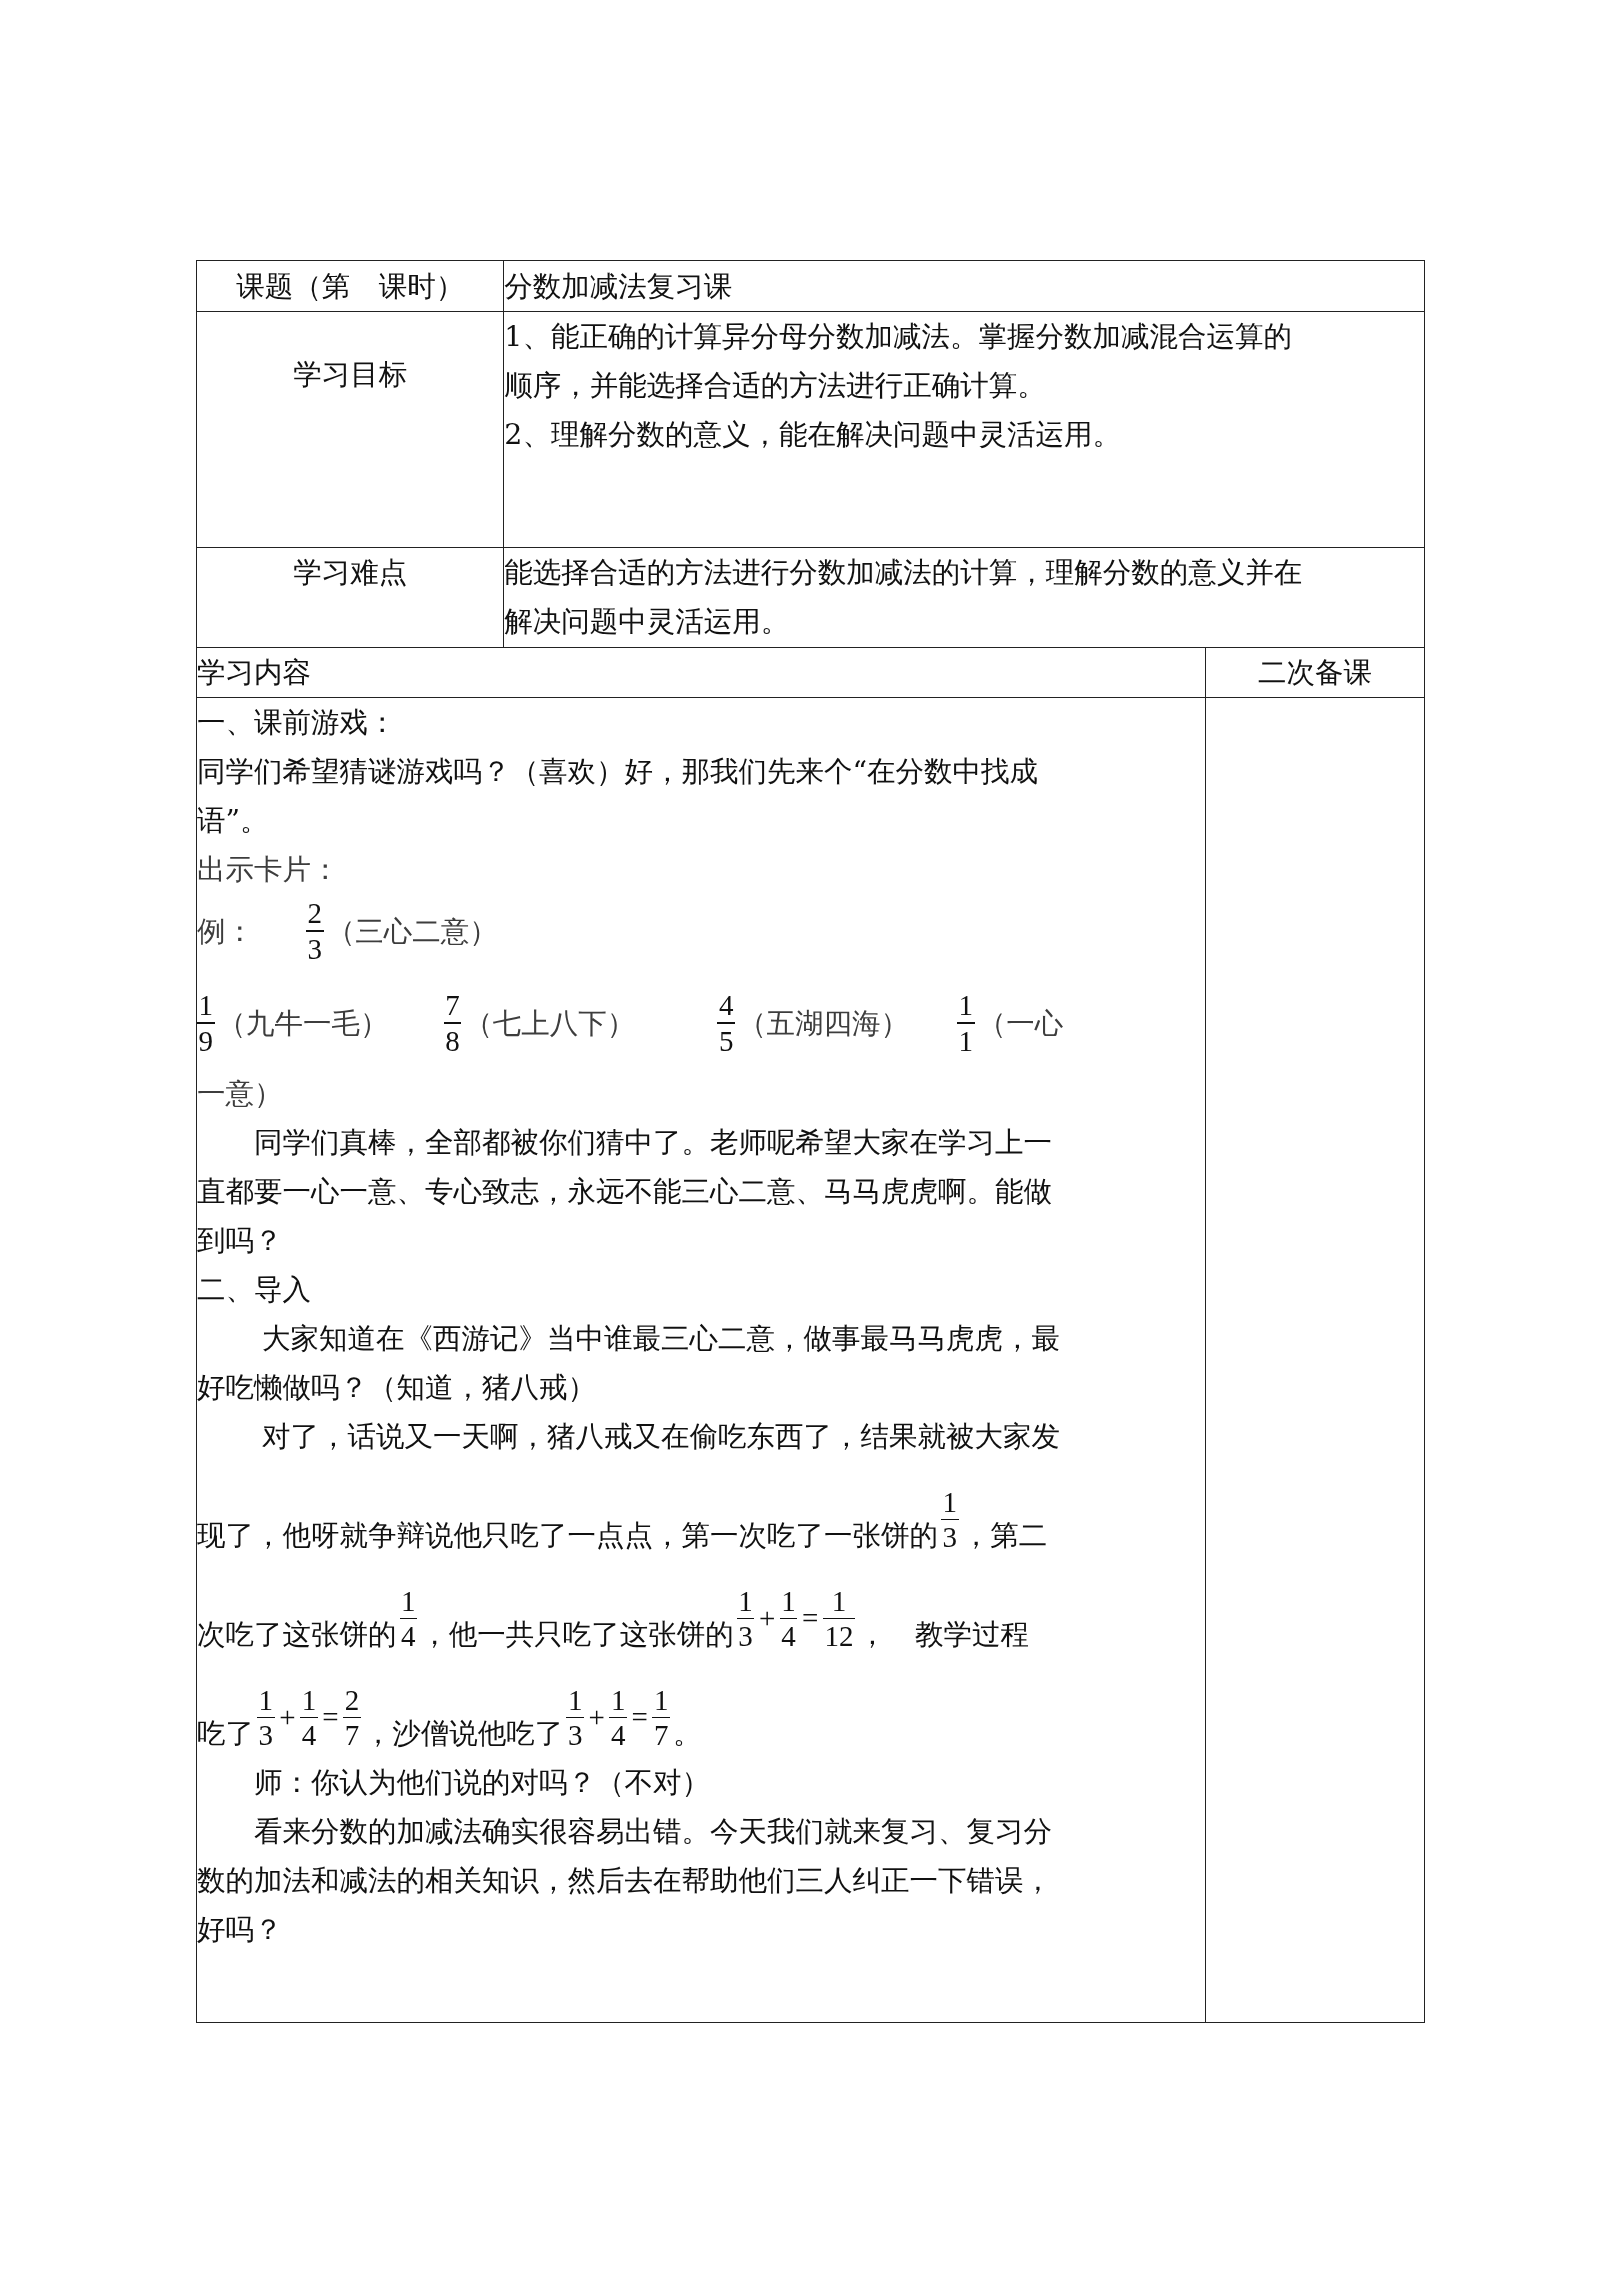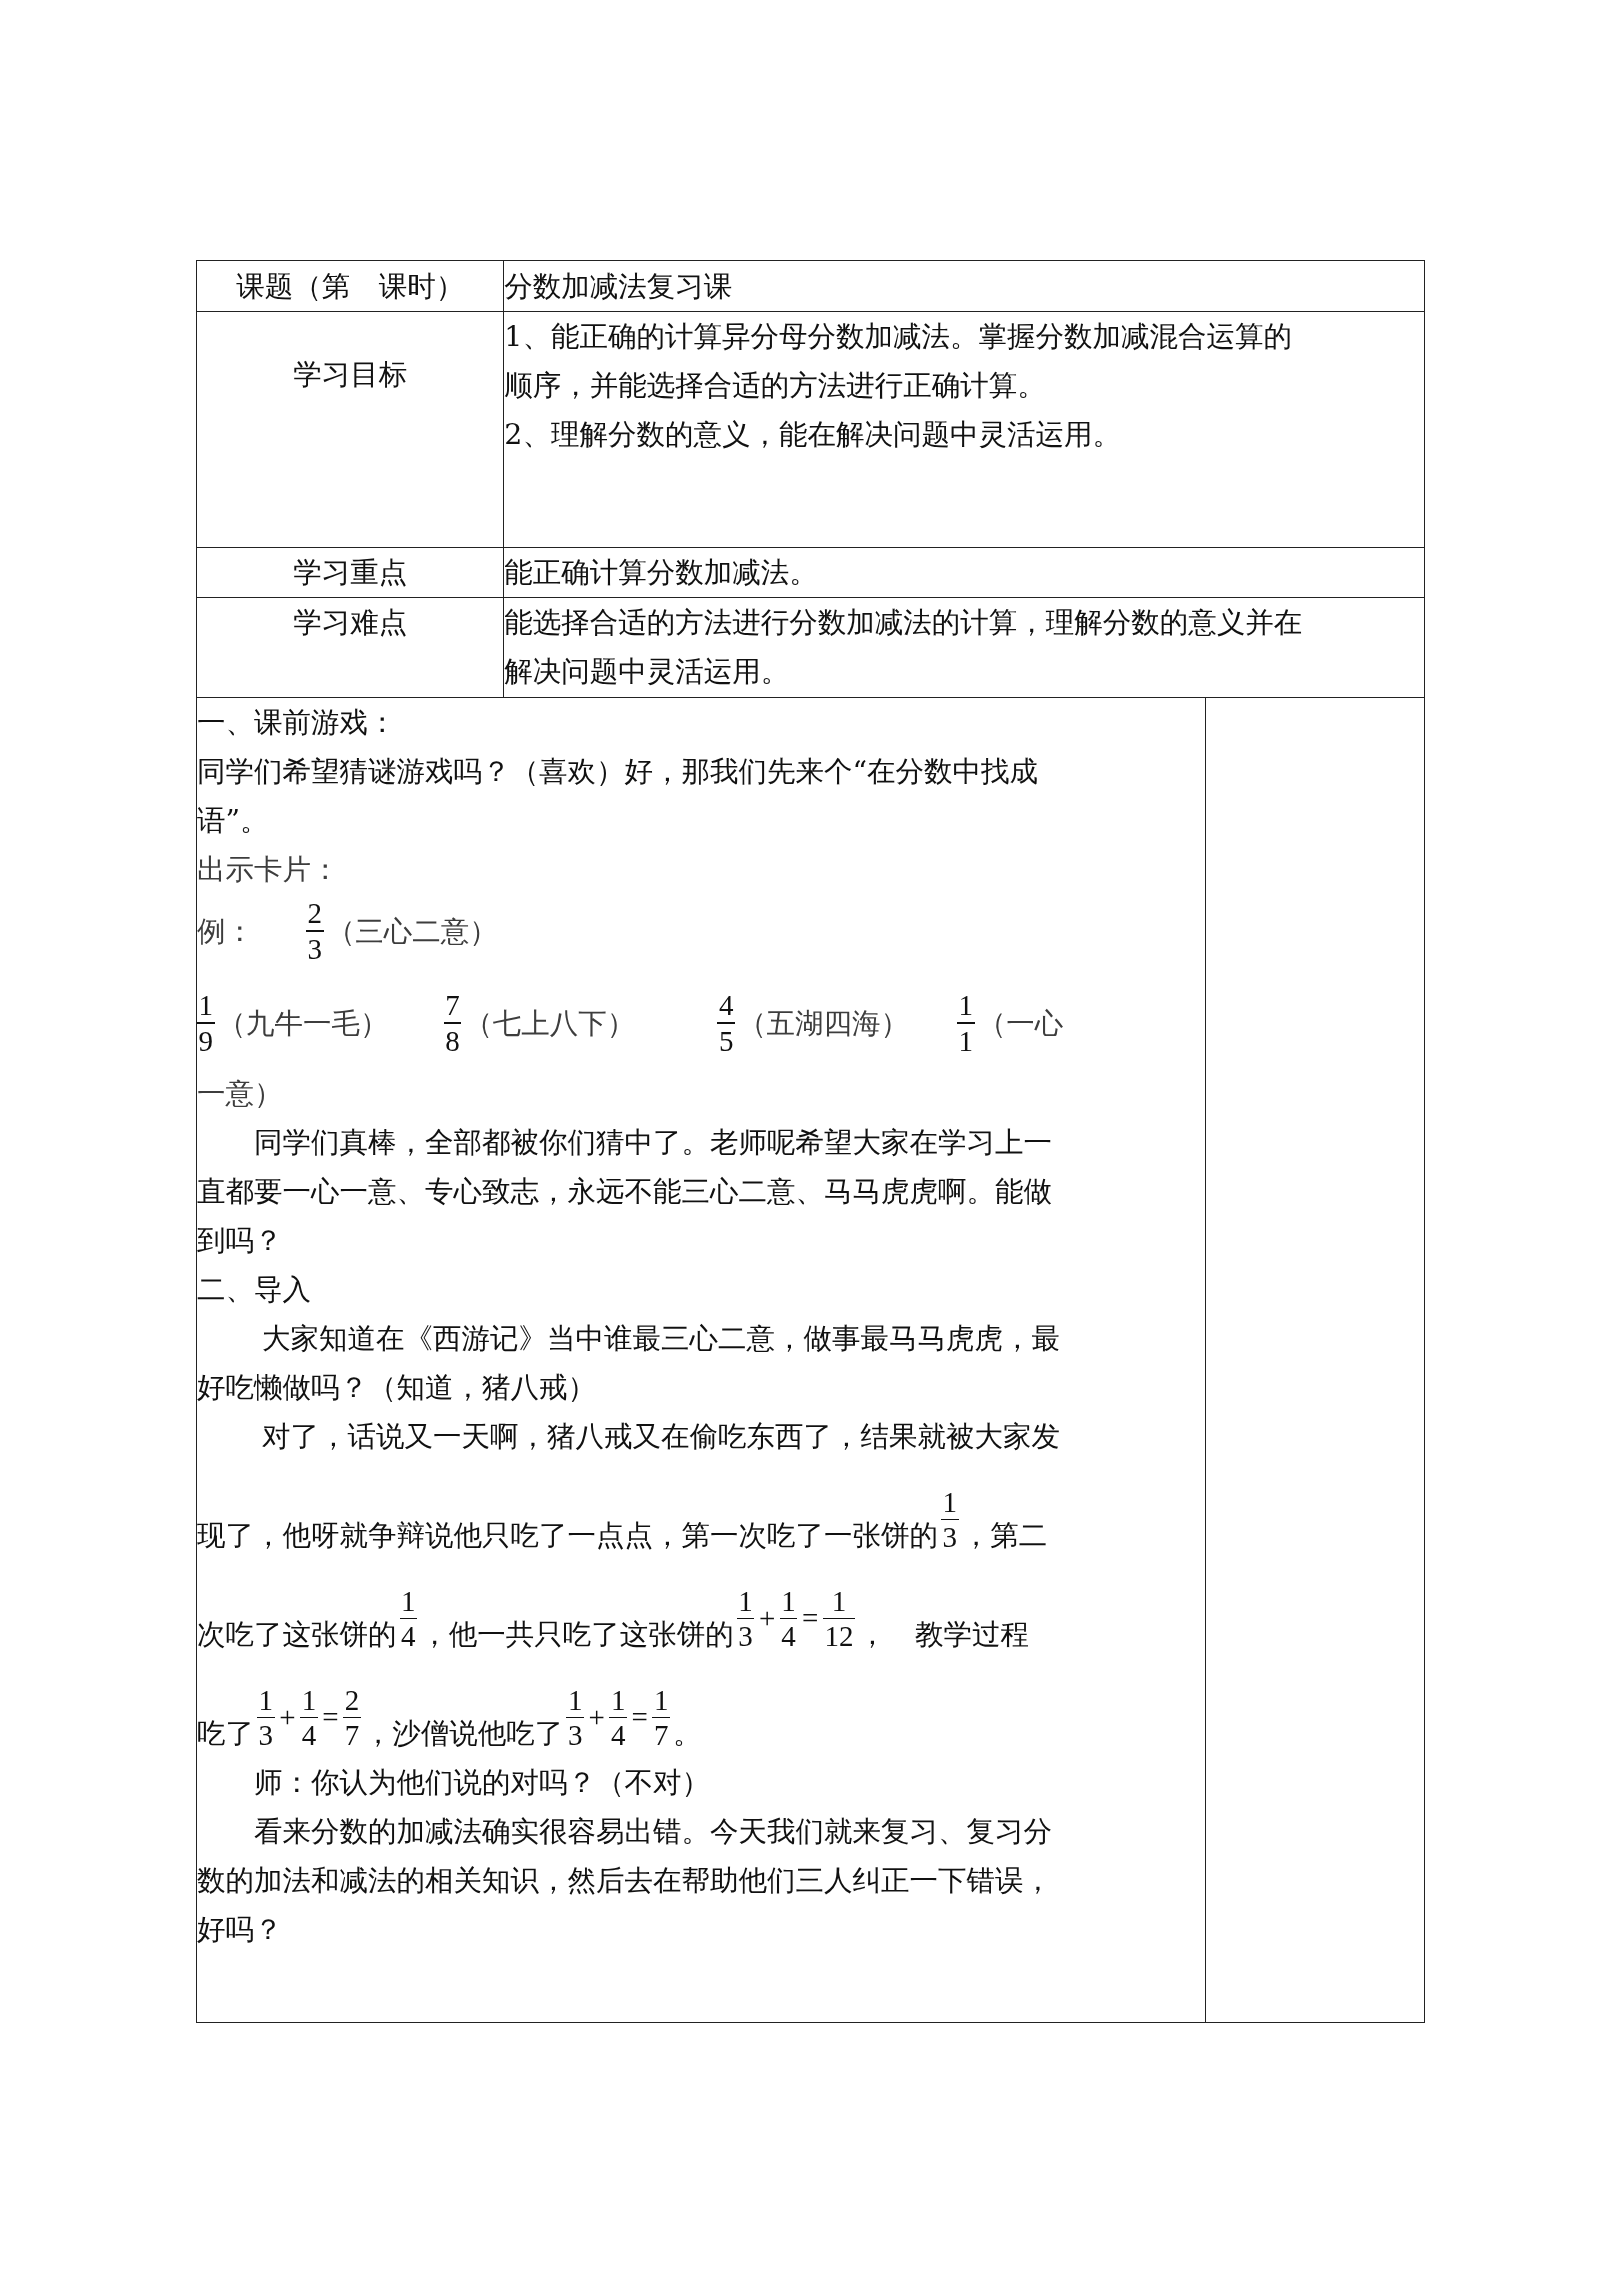--- a/index.html
+++ b/index.html
@@ -70,34 +70,34 @@
 
   <tr class="row-goals">
     <td class="lbl" style="vertical-align:top; padding-top:38px;">学习目标</td>
     <td colspan="2" class="cell-text">
       <div class="ln">1、能正确的计算异分母分数加减法。掌握分数加减混合运算的</div>
       <div class="ln">顺序，并能选择合适的方法进行正确计算。</div>
       <div class="ln">2、理解分数的意义，能在解决问题中灵活运用。</div>
     </td>
   </tr>
 
-  <tr class="row-key">
-    <td class="lbl lbl-mid">学习重点</td>
-    <td colspan="2" class="cell-text" style="vertical-align:middle">能正确计算分数加减法。</td>
-  </tr>
 
   <tr class="row-diff">
     <td class="lbl">学习难点</td>
     <td colspan="2" class="cell-text">
       <div class="ln">能选择合适的方法进行分数加减法的计算，理解分数的意义并在</div>
       <div class="ln">解决问题中灵活运用。</div>
     </td>
   </tr>
 
 
+  <tr class="row-head">
+    <td colspan="2" class="content-label" style="vertical-align:middle">学习内容</td>
+    <td class="backup-label" style="vertical-align:middle">二次备课</td>
+  </tr>
 
   <tr class="row-body">
     <td colspan="2" class="body">
       <div class="ln">一、课前游戏：</div>
       <div class="ln">同学们希望猜谜游戏吗？（喜欢）好，那我们先来个“在分数中找成</div>
       <div class="ln">语”。</div>
       <div class="ln gray">出示卡片：</div>
 
       <div class="tall gray" style="height:74px;">
         <span>例：</span>

